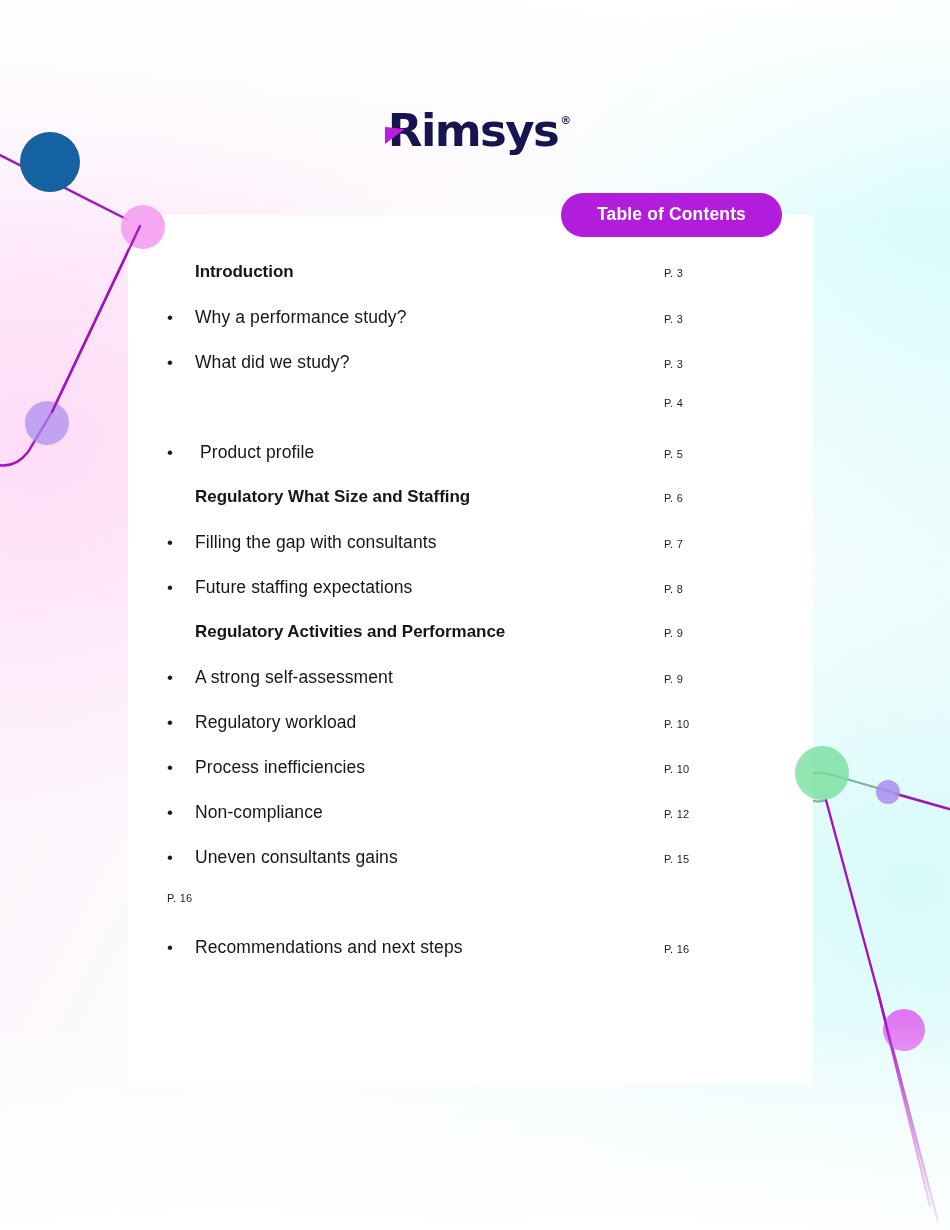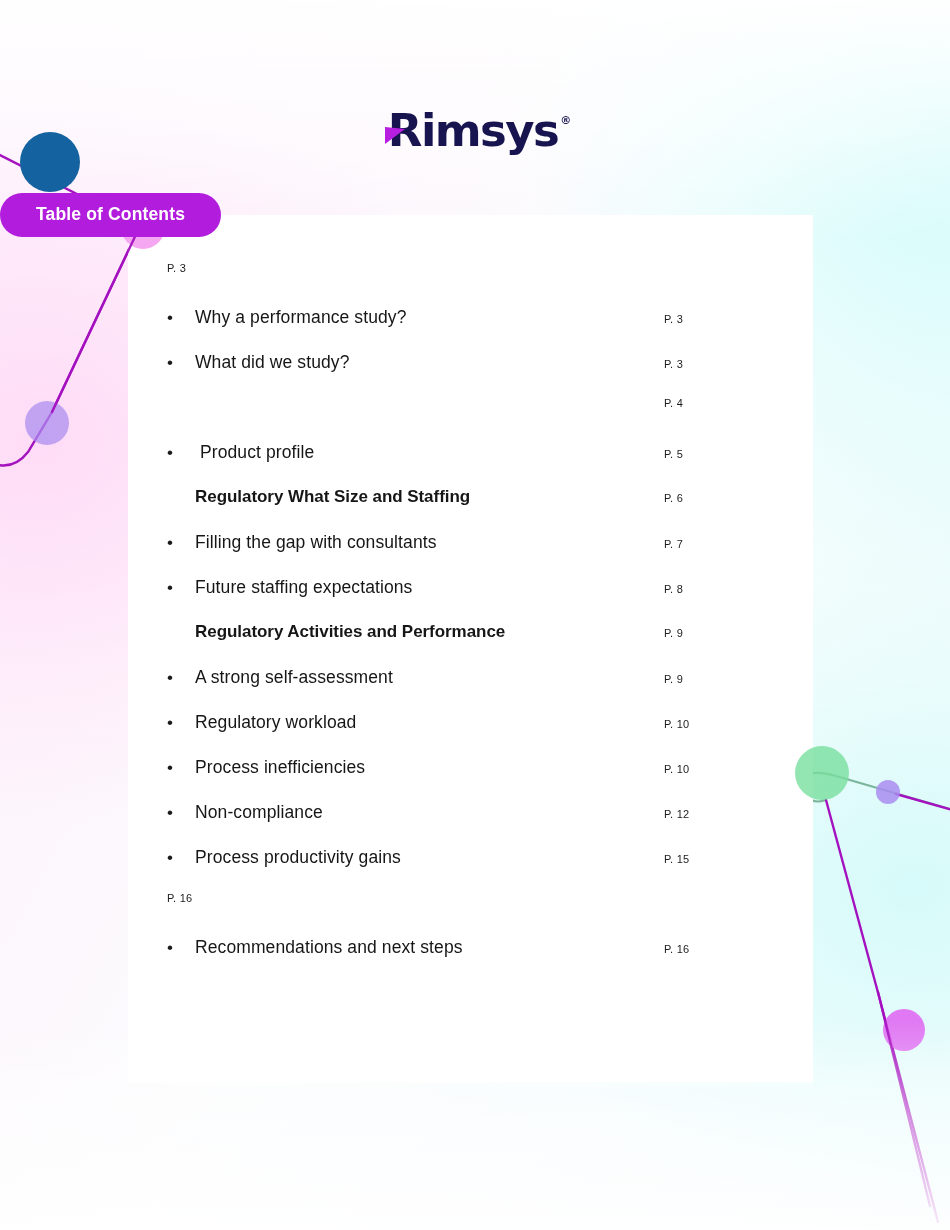--- a/index.html
+++ b/index.html
@@ -69,21 +69,21 @@
   }
   #logo-tm {
     font-family:"DejaVu Sans", sans-serif;
     font-size:11px; font-weight:bold; color:#171450;
     margin-left:2px; margin-bottom:26px;
   }
 
   
   #toc-pill-wrap {
     position:absolute; left:0; top:193px; width:782px;
-    display:flex; justify-content:flex-start;
+    display:flex; justify-content:flex-end;
   }
   #toc-pill {
     background:#b21ddd;
     color:#ffffff;
     font-size:17.5px;
     font-weight:bold;
     letter-spacing:0.15px;
     padding:11px 36px 12px 36px;
     border-radius:25px;
     white-space:nowrap;
@@ -163,20 +163,24 @@
     <span id="logo-tm">®</span>
   </div>
 </div>
 
 <div id="toc-pill-wrap">
   <div id="toc-pill">Table of Contents</div>
 </div>
 
 <div id="toc-list">
     <div class="toc-row section">
+      <div class="toc-label-wrap">
+        <span class="toc-bullet"></span>
+        <span class="toc-label">Introduction</span>
+      </div>
       <span class="toc-page">P. 3</span>
     </div>
     <div class="toc-row item">
       <div class="toc-label-wrap">
         <span class="toc-bullet">•</span>
         <span class="toc-label">Why a performance study?</span>
       </div>
       <span class="toc-page">P. 3</span>
     </div>
     <div class="toc-row item">
@@ -251,21 +255,21 @@
     <div class="toc-row item">
       <div class="toc-label-wrap">
         <span class="toc-bullet">•</span>
         <span class="toc-label">Non-compliance</span>
       </div>
       <span class="toc-page">P. 12</span>
     </div>
     <div class="toc-row item">
       <div class="toc-label-wrap">
         <span class="toc-bullet">•</span>
-        <span class="toc-label">Process productivity gains</span>
+        <span class="toc-label">Uneven consultants gains</span>
       </div>
       <span class="toc-page">P. 15</span>
     </div>
     <div class="toc-row section">
       <span class="toc-page">P. 16</span>
     </div>
     <div class="toc-row item">
       <div class="toc-label-wrap">
         <span class="toc-bullet">•</span>
         <span class="toc-label">Recommendations and next steps</span>

